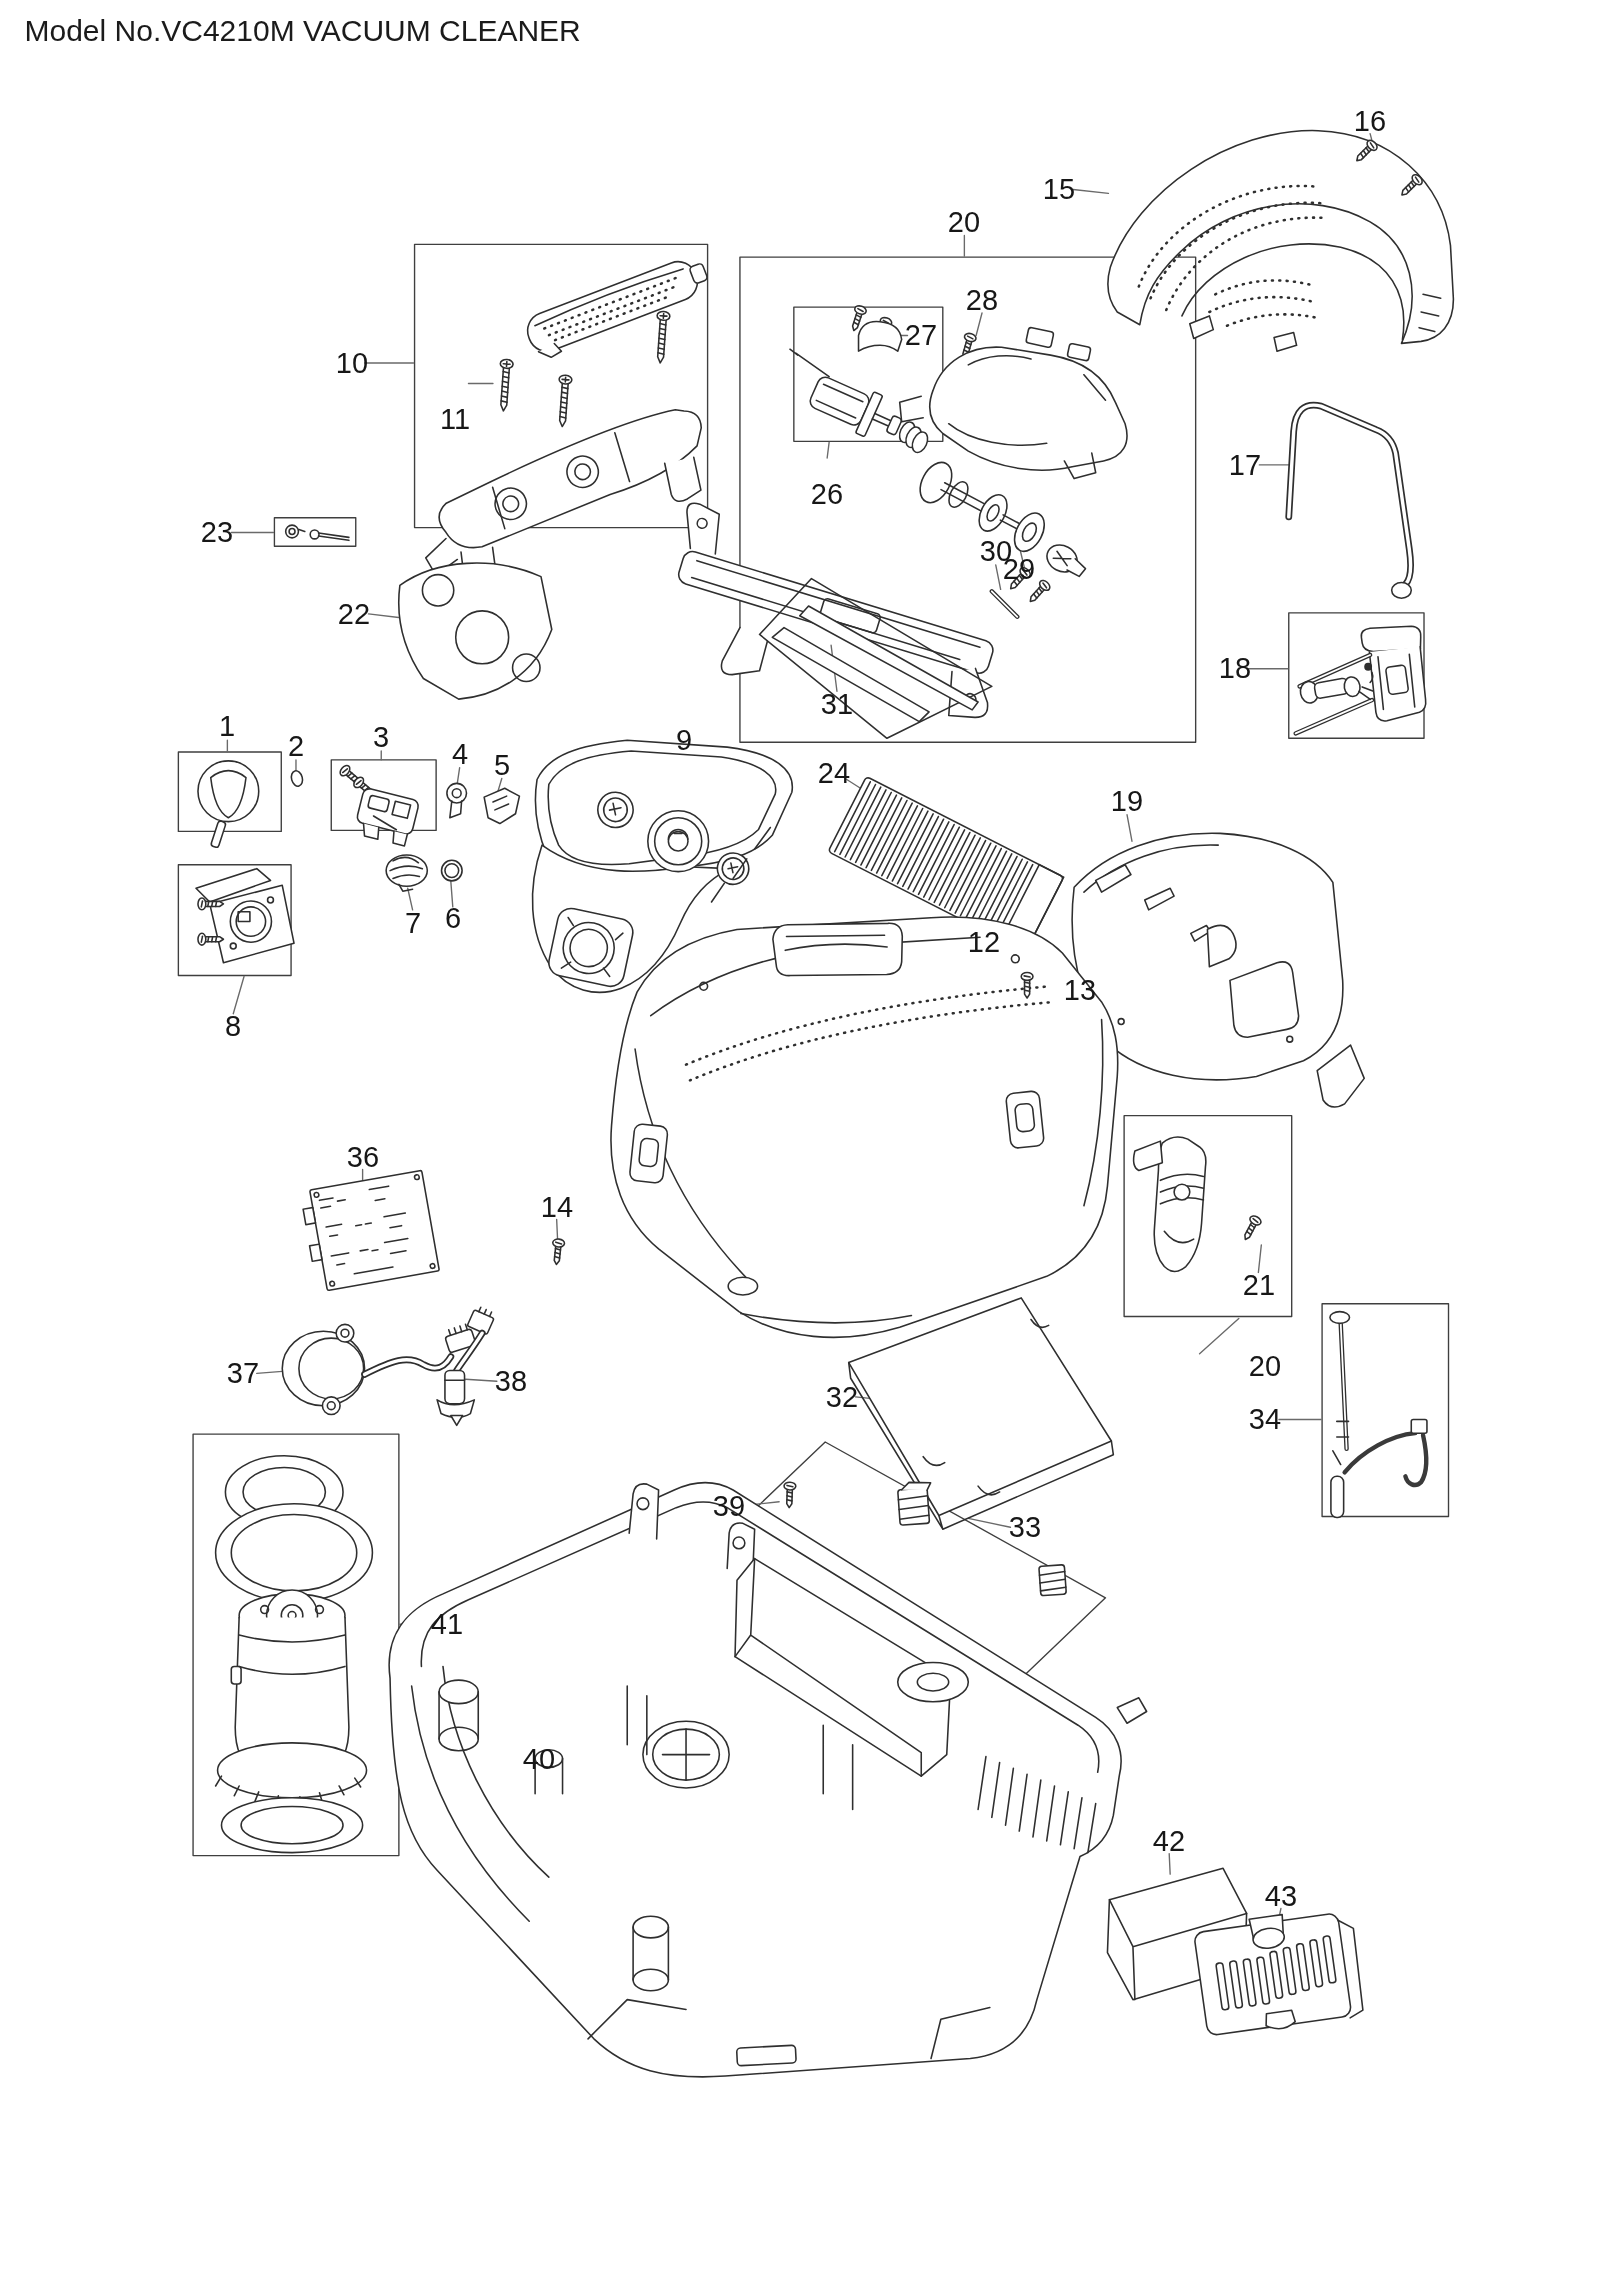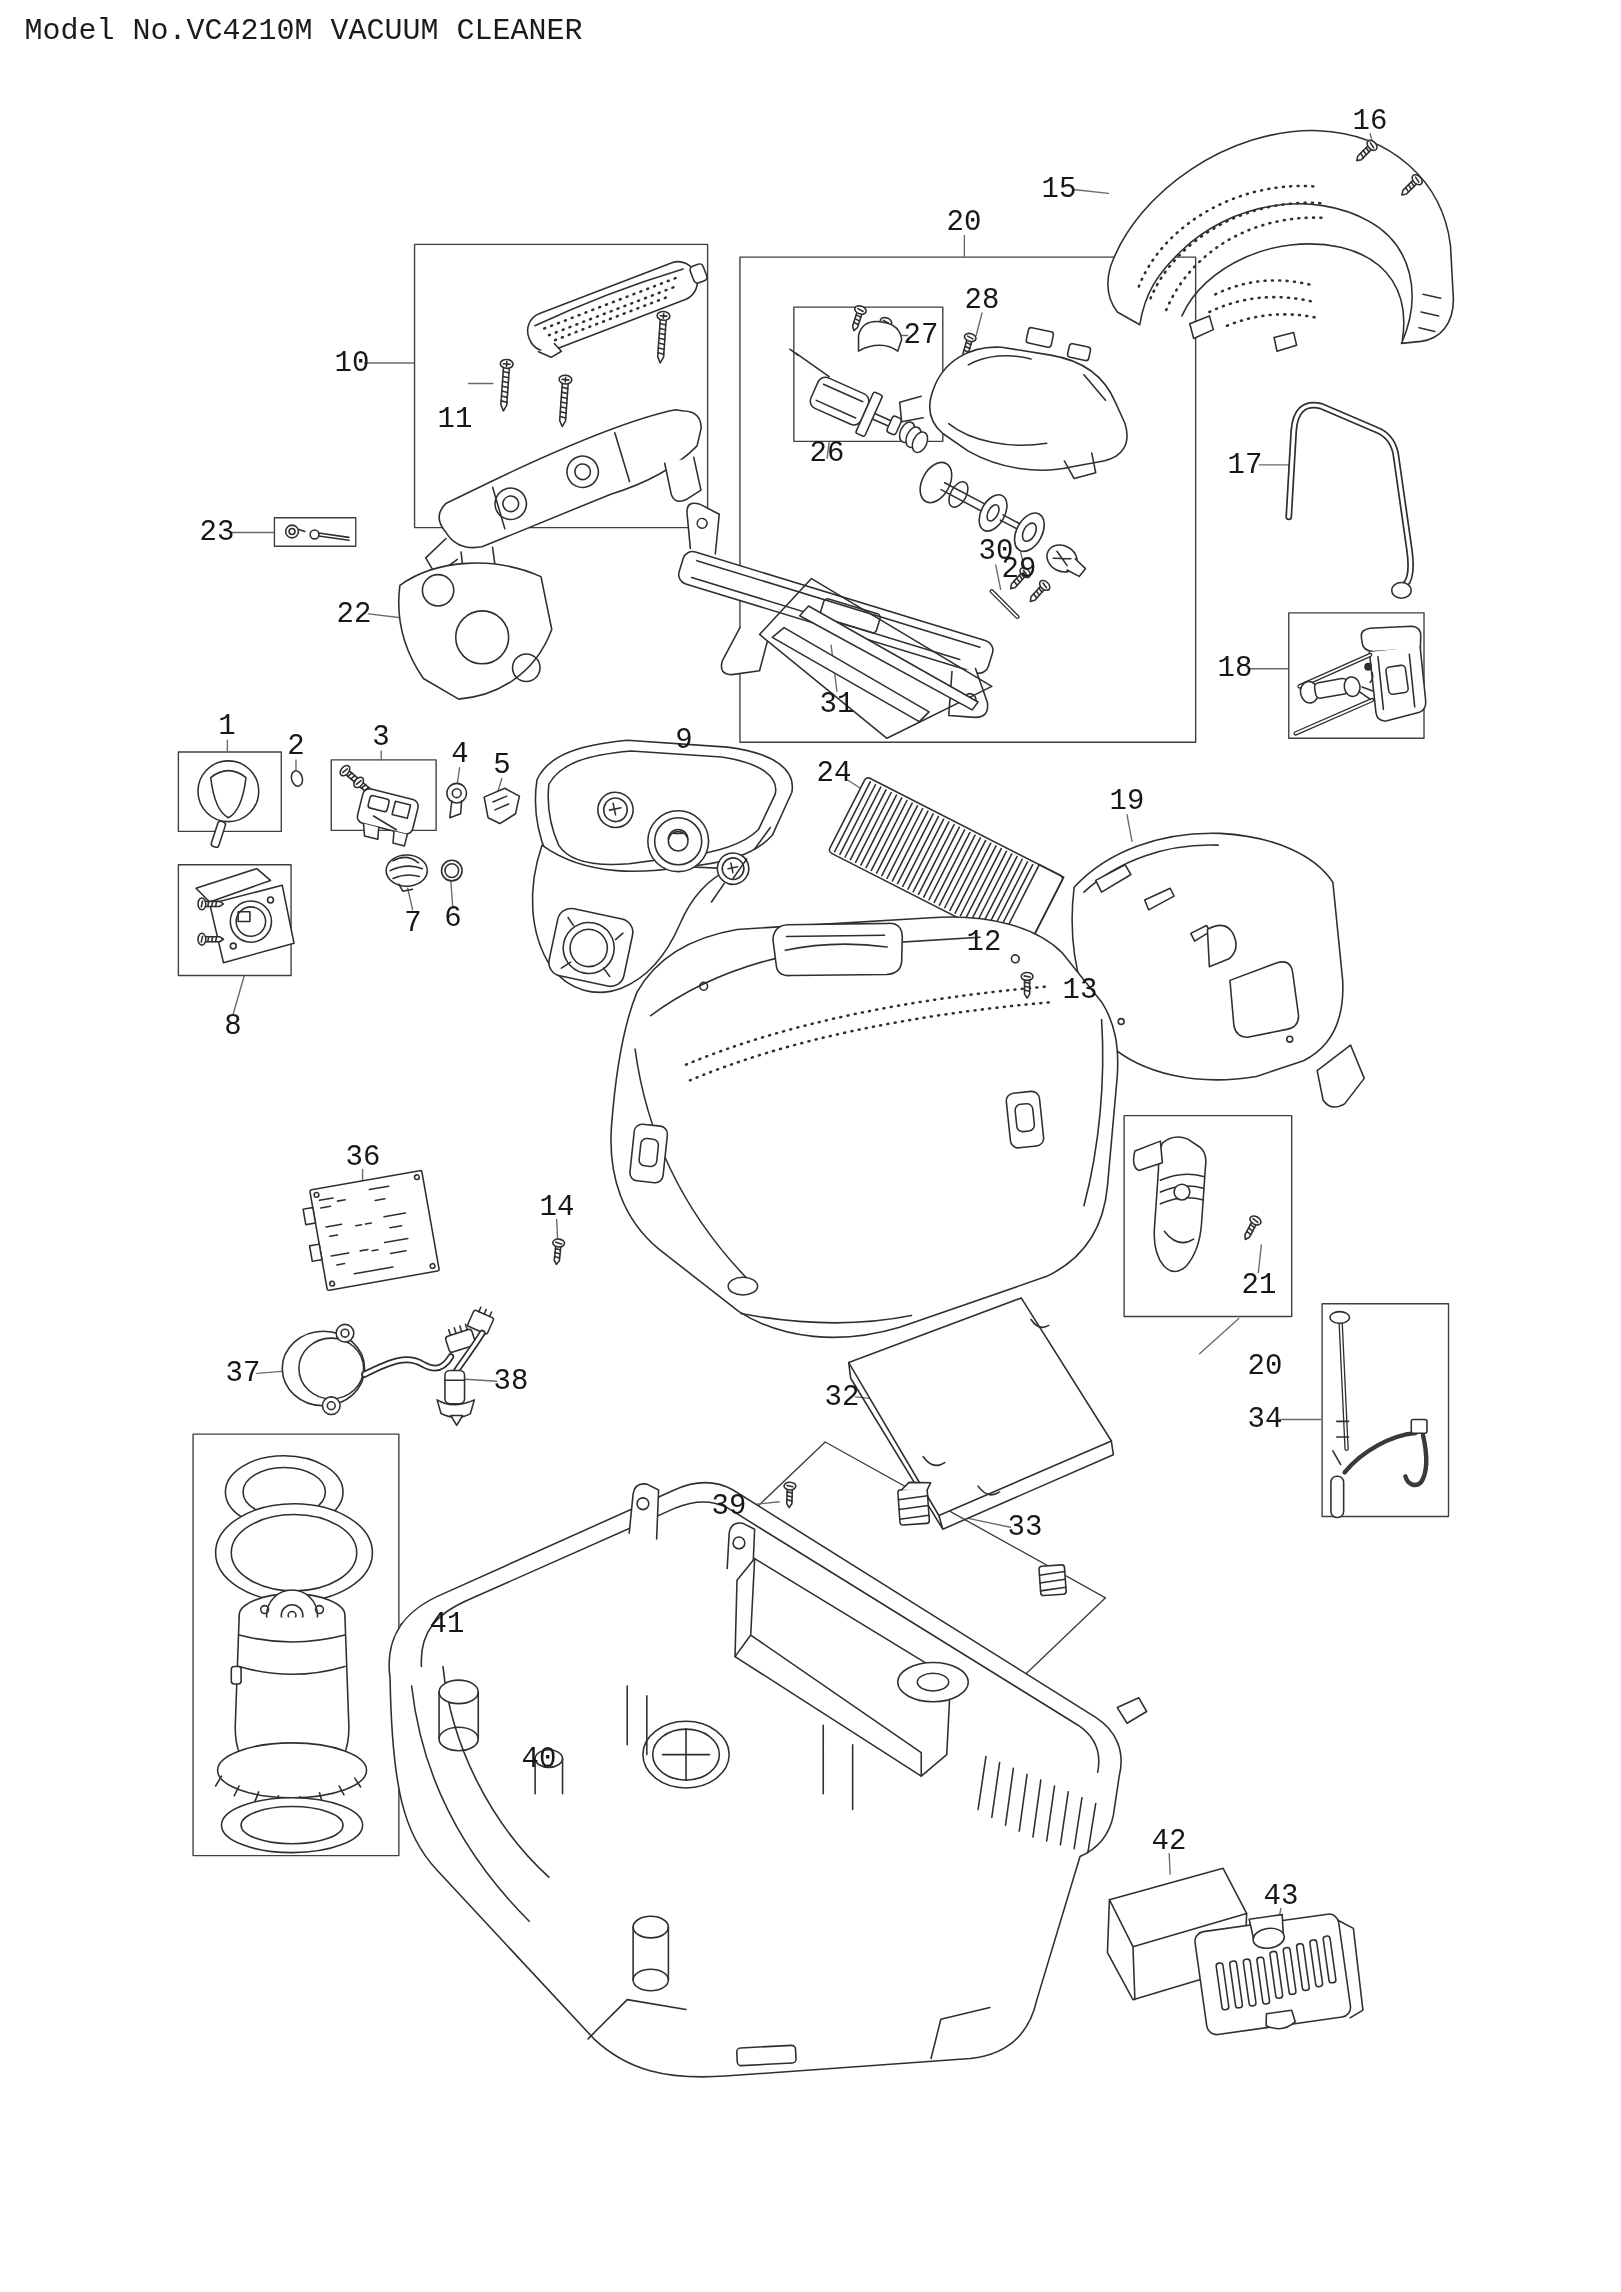--- a/index.html
+++ b/index.html
@@ -1,17 +1,17 @@
 <!DOCTYPE html>
 <html><head>
 <meta charset="utf-8">
 <style>
   html,body{margin:0;padding:0;background:#fff;}
   #canvas{position:relative;width:1621px;height:2293px;background:#ffffff;
-          font-family:Liberation Mono, monospace;overflow:hidden;}
+          font-family:Liberation Sans, sans-serif;overflow:hidden;}
   #page-title{position:absolute;left:24.5px;top:13.7px;font-size:30px;color:#1b1b1b;
               letter-spacing:0;white-space:nowrap;}
   #art{position:absolute;left:0;top:0;width:1621px;height:2293px;}
   
   #art path,#art rect,#art circle,#art ellipse,#art line,#art polygon{
       stroke:#2f2f2f;stroke-width:1.6;fill:none;stroke-linecap:round;stroke-linejoin:round;}
   #art .f{fill:#ffffff;}
   #art .dots{stroke-dasharray:1 6.5;stroke-width:2.6;}
   #art .box{stroke:#3f3f3f;stroke-width:1.4;fill:none;}
   #art .lead{stroke:#6a6a6a;stroke-width:1.4;}
@@ -578,21 +578,21 @@
       <div class="callout" style="left: 1370px; top: 121px;">16</div>
       <div class="callout" style="left: 1245px; top: 465px;">17</div>
       <div class="callout" style="left: 1235px; top: 668px;">18</div>
       <div class="callout" style="left: 1127px; top: 801px;">19</div>
       <div class="callout" style="left: 1265px; top: 1366px;">20</div>
       <div class="callout" style="left: 1259px; top: 1285px;">21</div>
       <div class="callout" style="left: 354px; top: 614px;">22</div>
       <div class="callout" style="left: 217px; top: 532px;">23</div>
       <div class="callout" style="left: 834px; top: 773px;">24</div>
       <div class="callout" style="left: 964px; top: 222px;">20</div>
-      <div class="callout" style="left: 827px; top: 453px;">26</div>
+      <div class="callout" style="left: 827px; top: 494px;">26</div>
       <div class="callout" style="left: 921px; top: 335px;">27</div>
       <div class="callout" style="left: 982px; top: 300px;">28</div>
       <div class="callout" style="left: 1019px; top: 533px; margin-top: 36px;">29</div>
       <div class="callout" style="left: 996px; top: 551px;">30</div>
       <div class="callout" style="left: 837px; top: 704px;">31</div>
       <div class="callout" style="left: 842px; top: 1397px;">32</div>
       <div class="callout" style="left: 1025px; top: 1527px;">33</div>
       <div class="callout" style="left: 1265px; top: 1419px;">34</div>
       <div class="callout" style="left: 363px; top: 1157px;">36</div>
       <div class="callout" style="left: 243px; top: 1373px;">37</div>

